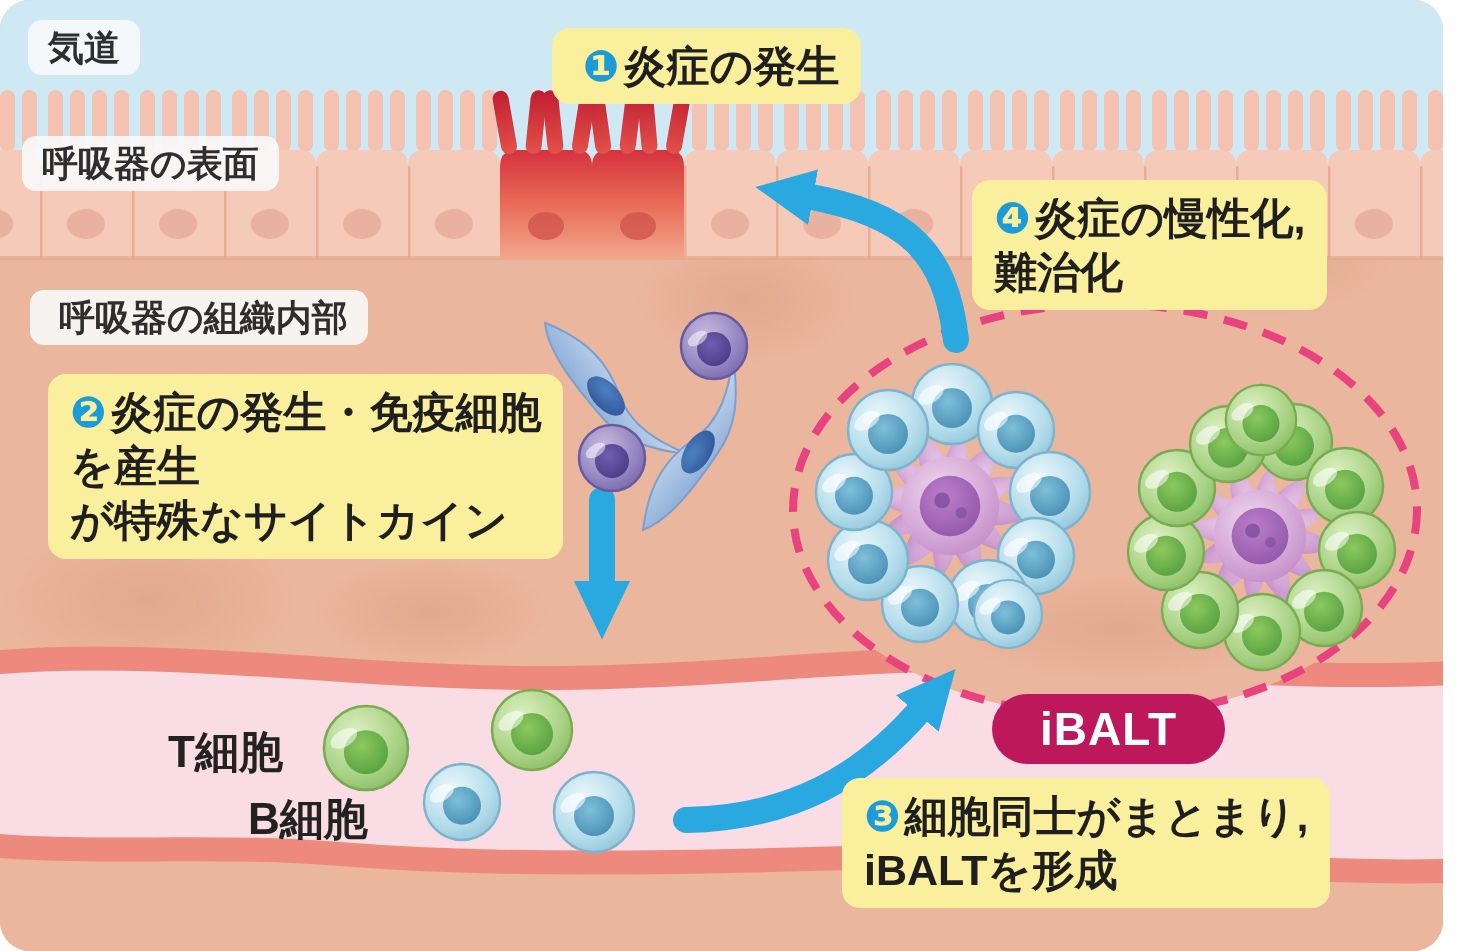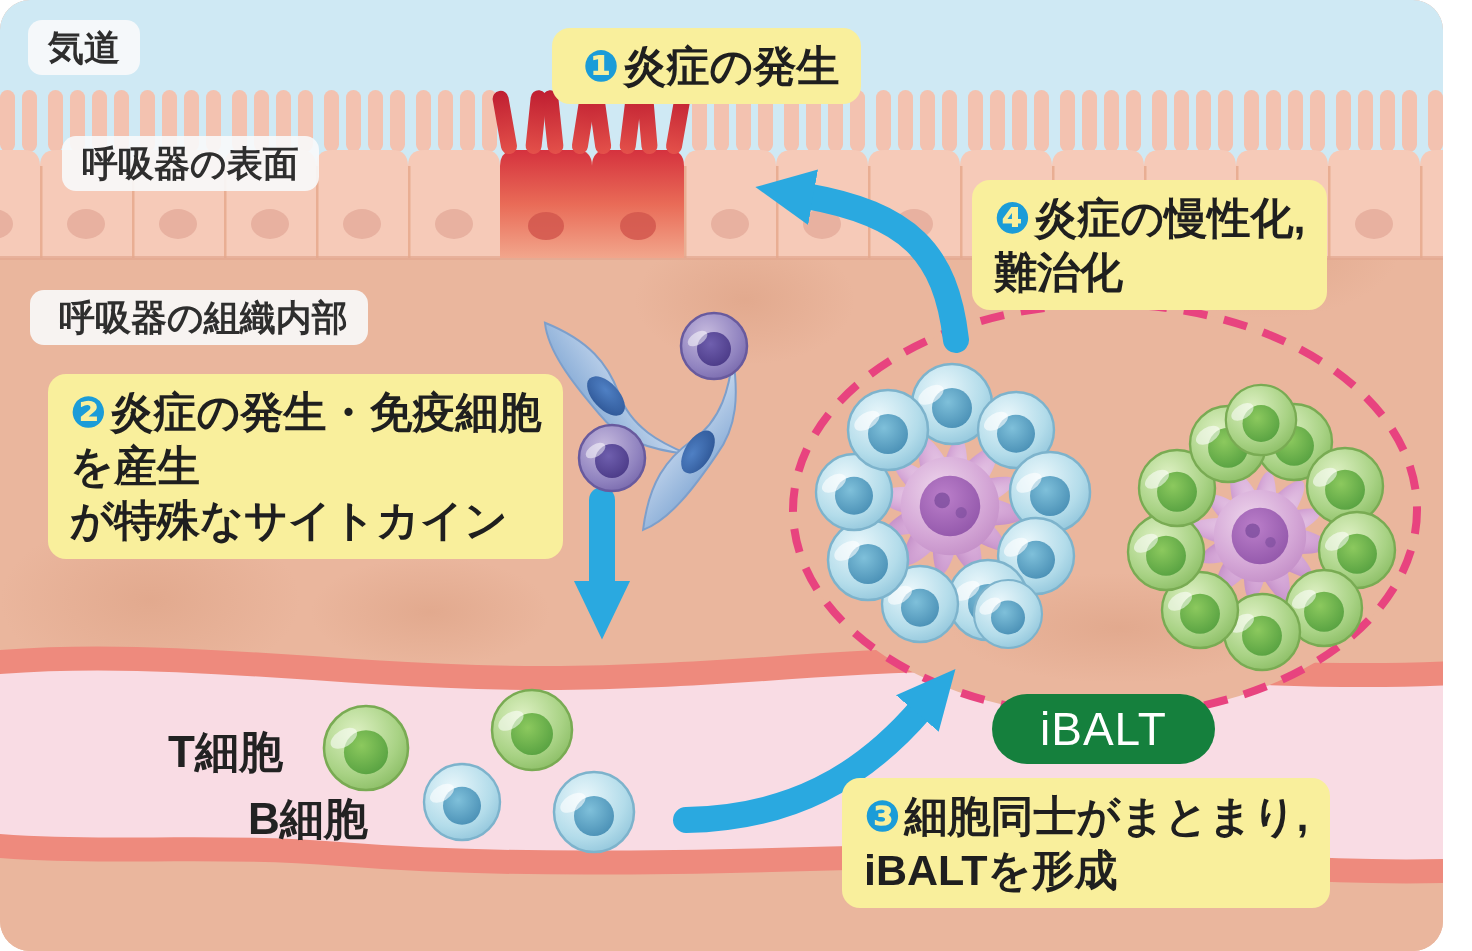--- a/index.html
+++ b/index.html
@@ -22,24 +22,24 @@
     border-radius:18px;
     padding:11px 22px;
     font-size:43px;font-weight:700;color:#1f1f1f;
     line-height:1.26;white-space:nowrap;
   }
   .note .num{color:#1b9cd8;margin-right:4px;}
   .cell-label{
     font-size:44px;font-weight:700;color:#222;white-space:nowrap;
   }
   .badge{
-    background:#15803d;color:#ffffff;
+    background:#be185d;color:#ffffff;
     border-radius:999px;
     padding:8px 48px;
-    font-size:46px;font-weight:400;letter-spacing:1px;
+    font-size:46px;font-weight:700;letter-spacing:1px;
     white-space:nowrap;
   }
 </style>
 </head>
 <body>
 
 <div class="stage">
 
   <svg class="art" width="1472" height="951" viewBox="0 0 1472 951">
     <defs>
@@ -237,21 +237,21 @@
       <use href="#cellGreen" transform="translate(1166,552) scale(0.95)"></use>
       <use href="#cellGreen" transform="translate(1177,488) scale(0.95)"></use>
       <use href="#cellGreen" transform="translate(1228,444) scale(0.95)"></use>
       <use href="#cellGreen" transform="translate(1261,420) scale(0.88)"></use>
     </g>
   </svg>
 
   <div class="abs region-label" style="left:28px;top:20px;">
     <span>気道</span>
   </div>
-  <div class="abs region-label" style="left:22px;top:136px;margin-left:40px;">
+  <div class="abs region-label" style="left:22px;top:136px;">
     <span>呼吸器の表面</span>
   </div>
   <div class="abs region-label" style="left:30px;top:290px;padding-left:29px;">
     <span>呼吸器の組織内部</span>
   </div>
 
   <div class="abs note" style="left:552px;top:28px;padding-left:31px;">
     <span class="num">❶</span><span>炎症の発生</span>
   </div>
 

